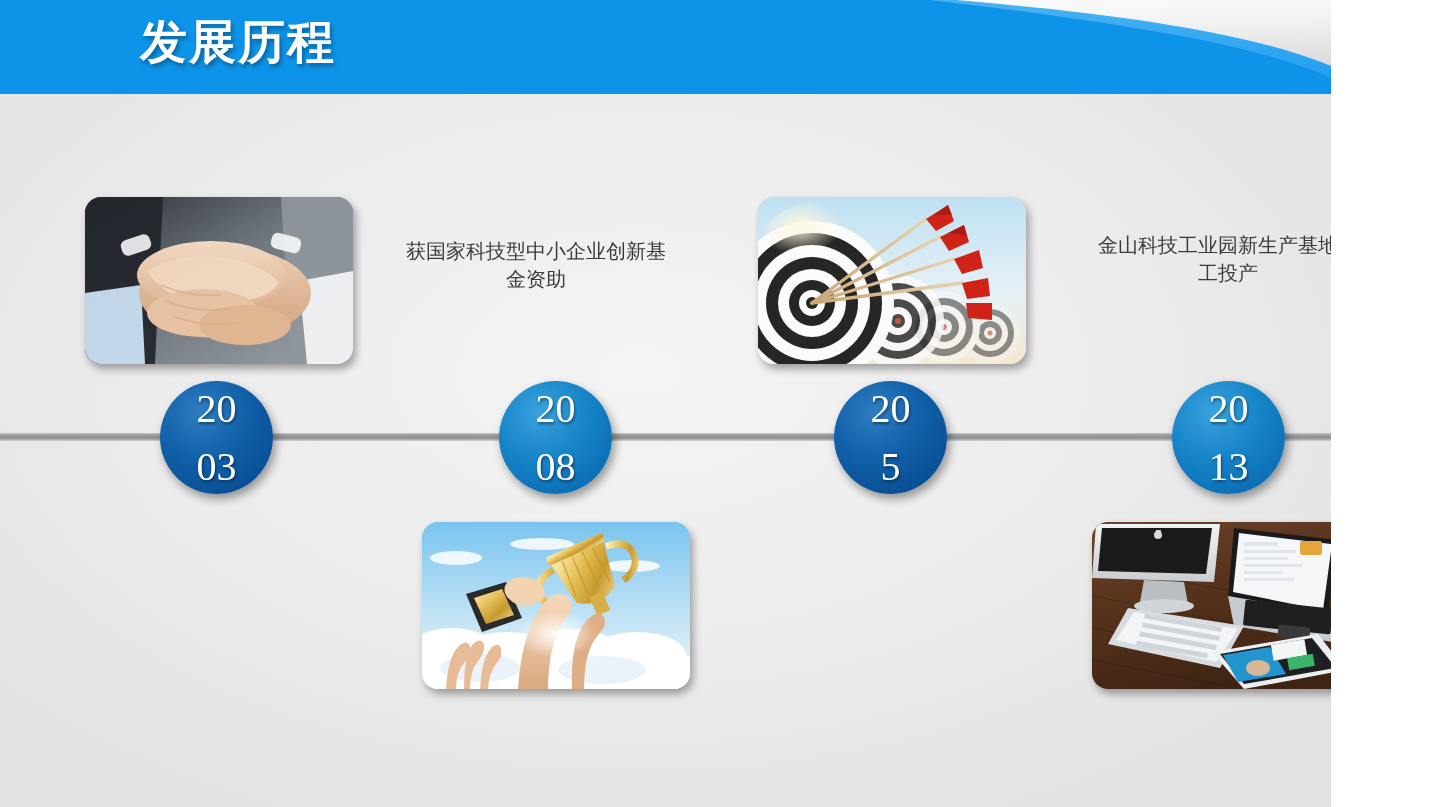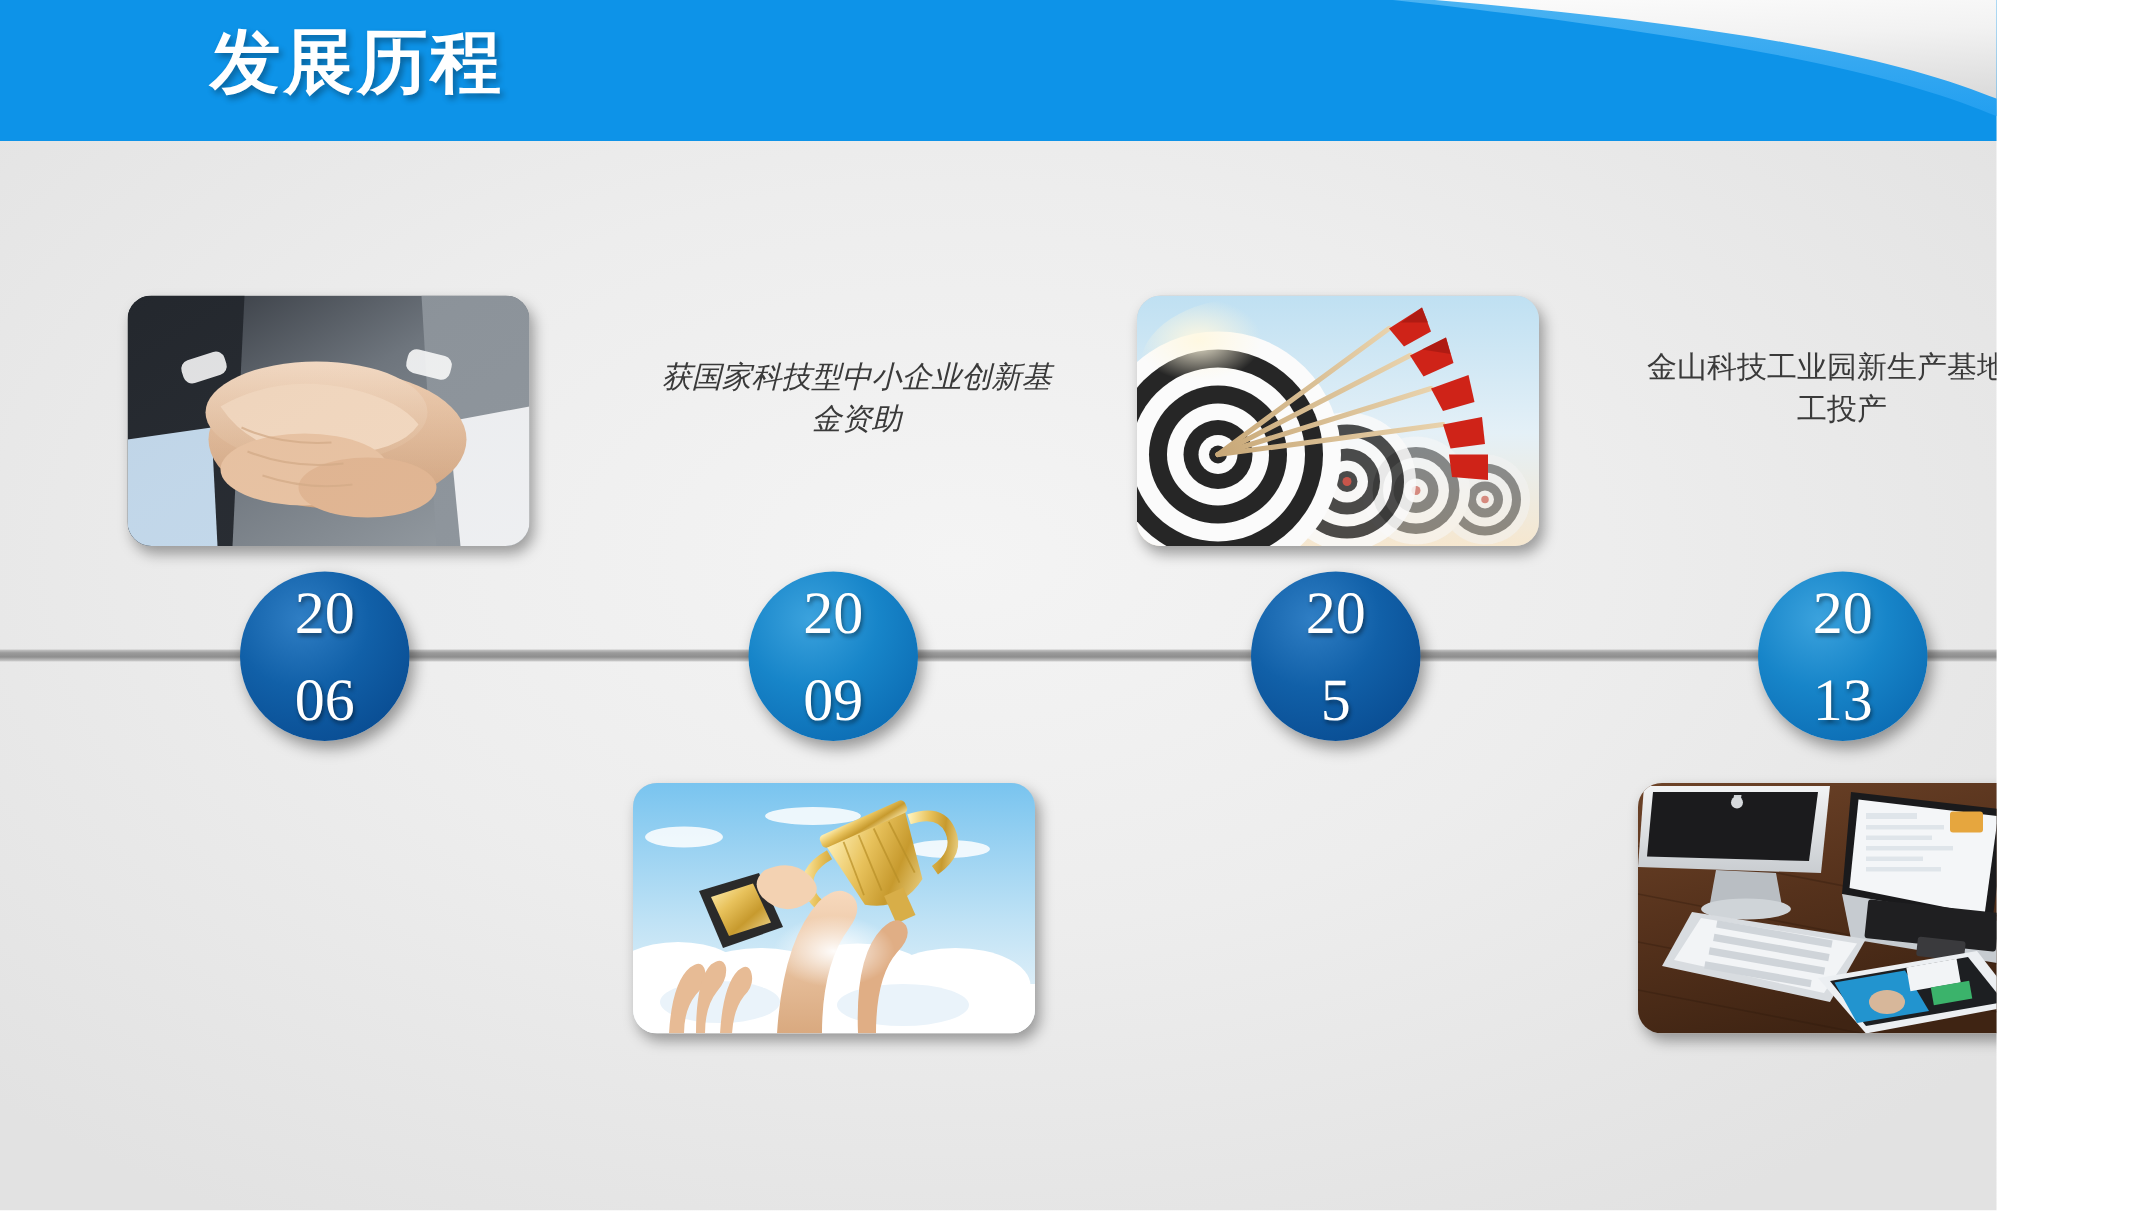--- a/index.html
+++ b/index.html
@@ -356,37 +356,37 @@
       <rect x="180" y="120" width="34" height="16" fill="#f2f4f6" transform="rotate(-10 197 128)"></rect>
       <rect x="196" y="134" width="26" height="12" fill="#3bb36b" transform="rotate(-10 209 140)"></rect>
       <ellipse cx="166" cy="146" rx="12" ry="8" fill="#d7b79a"></ellipse>
 
       <ellipse cx="258" cy="108" rx="16" ry="11" fill="#e9ecef"></ellipse>
     </svg>
   </div>
 
   <div class="year dark" style="left:160px; top:381px;">
     <span>20</span>
-    <span>06</span>
+    <span>03</span>
   </div>
 
   <div class="year bright" style="left:499px; top:381px;">
     <span>20</span>
-    <span>09</span>
+    <span>08</span>
   </div>
 
   <div class="year dark" style="left:834px; top:381px;">
     <span>20</span>
     <span>5</span>
   </div>
 
   <div class="year bright" style="left:1172px; top:381px;">
     <span>20</span>
     <span>13</span>
   </div>
 
 
-  <div class="caption" style="left:432px; top:238px; width:278px;font-style:italic;">获国家科技型中小企业创新基金资助</div>
+  <div class="caption" style="left:397px; top:238px; width:278px;">获国家科技型中小企业创新基金资助</div>
 
 
   <div class="caption" style="left:1089px; top:233px; width:278px;font-family:Liberation Mono, monospace;">金山科技工业园新生产基地竣工投产</div>
 
 </div>
 
 </body></html>

